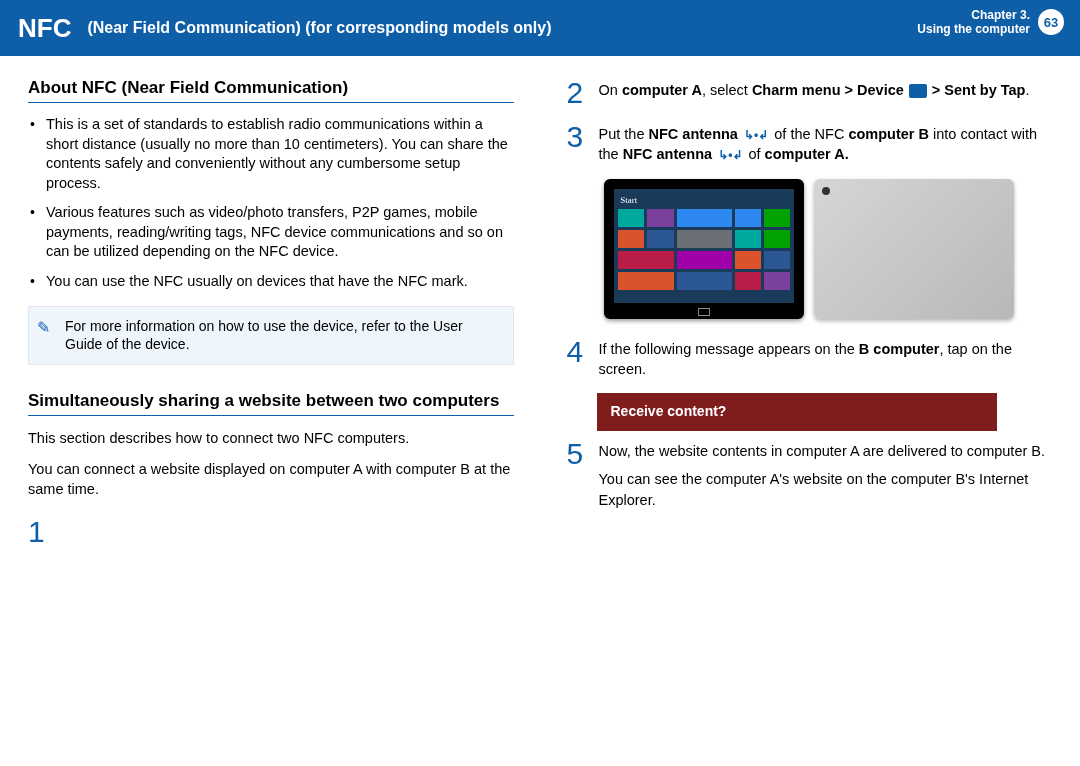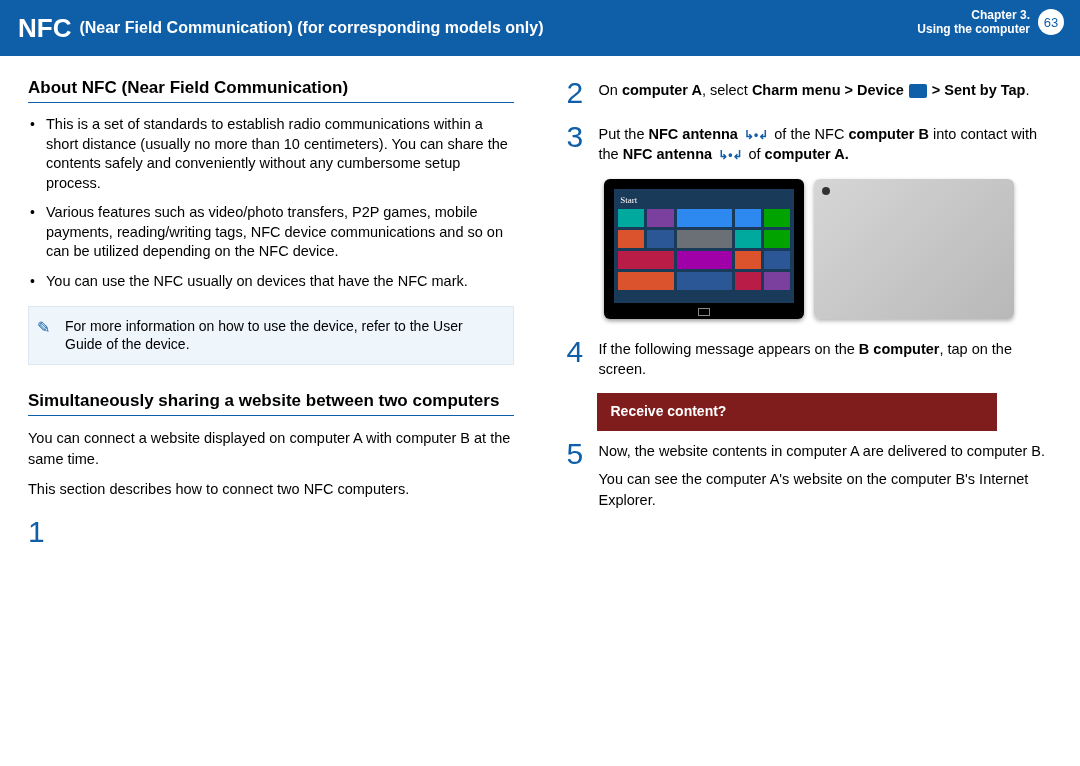--- a/index.html
+++ b/index.html
@@ -14,40 +14,40 @@
   }
   .header {
     background: #0f5ea8;
     color: #fff;
     height: 56px;
     display: flex;
     align-items: center;
     padding: 0 18px;
     position: relative;
   }
-  .header-title-big { font-size: 26px; font-weight: 700; margin-right: 8px; }
+  .header-title-big { font-size: 26px; font-weight: 700; margin-right: 16px; }
   .header-title-rest { font-size: 16px; font-weight: 700; }
   .header-right {
     position: absolute;
     right: 16px;
     top: 8px;
     display: flex;
     align-items: center;
     gap: 8px;
     font-size: 12px;
     text-align: right;
   }
   .header-right-text { line-height: 1.2; font-weight: 700;}
   .page-badge {
     background: #fff;
     color: #0f5ea8;
     border-radius: 50%;
     width: 26px; height: 26px;
     display:flex; align-items:center; justify-content:center;
-    font-weight: 400;
+    font-weight: 700;
     font-size: 13px;
   }
   .content {
     display: flex;
     padding: 22px 28px 0 28px;
     gap: 53px;
   }
   .col { width: 50%; }
   h2 {
     font-size: 17px;
@@ -183,22 +183,22 @@
       <li>This is a set of standards to establish radio communications within a short distance (usually no more than 10 centimeters). You can share the contents safely and conveniently without any cumbersome setup process.</li>
       <li>Various features such as video/photo transfers, P2P games, mobile payments, reading/writing tags, NFC device communications and so on can be utilized depending on the NFC device.</li>
       <li>You can use the NFC usually on devices that have the NFC mark.</li>
     </ul>
     <div class="note">
       <span class="note-icon">✎</span>
       <span>For more information on how to use the device, refer to the User Guide of the device.</span>
     </div>
 
     <h2>Simultaneously sharing a website between two computers</h2>
+    <p class="para">This section describes how to connect two NFC computers.</p>
     <p class="para">You can connect a website displayed on computer A with computer B at the same time.</p>
-    <p class="para">This section describes how to connect two NFC computers.</p>
 
     <div class="step" style="margin-top:18px;">
       <div class="step-num">1</div>
     </div>
   </div>
 
   <div class="col">
 
     <div class="step">
       <div class="step-num">2</div>

